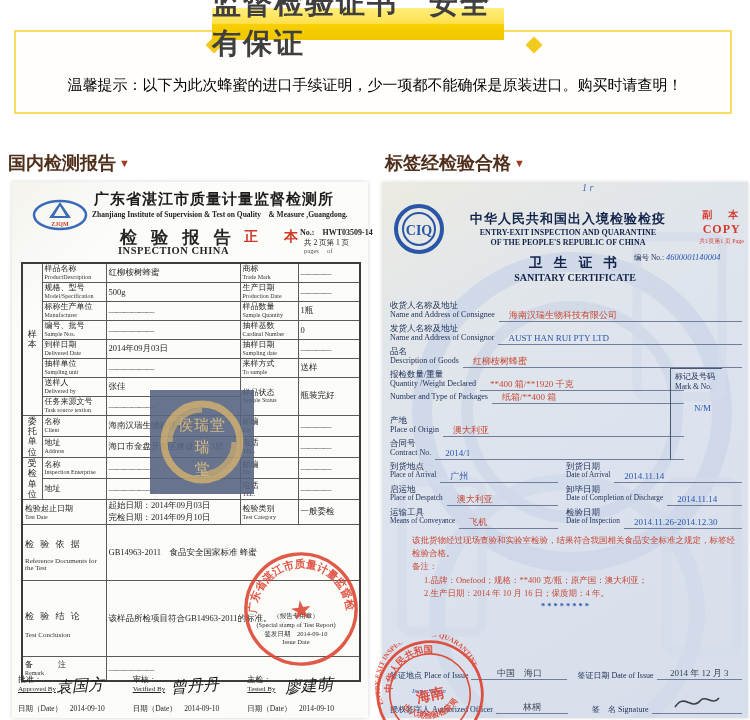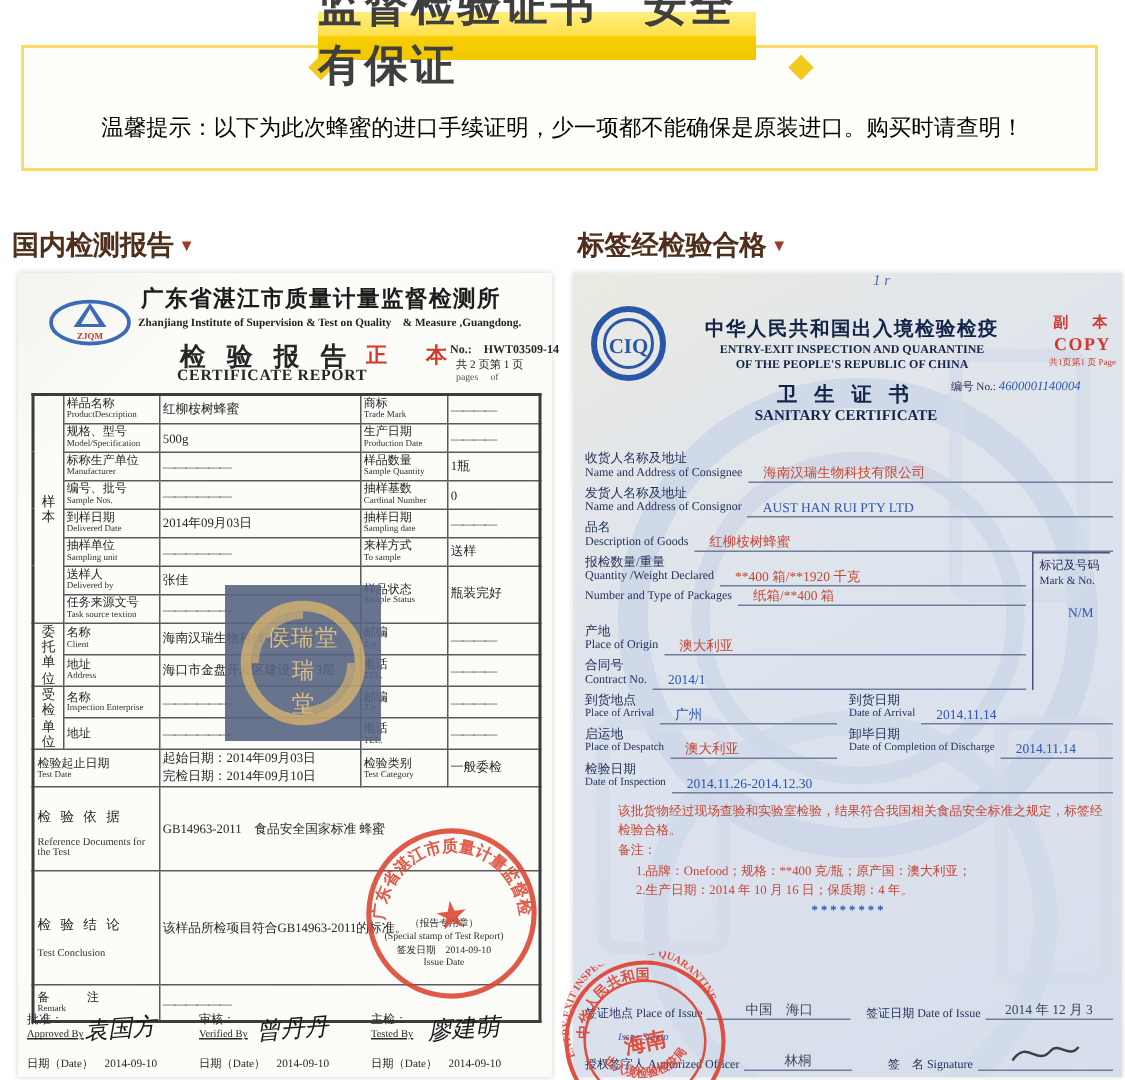--- a/index.html
+++ b/index.html
@@ -62,33 +62,33 @@
   .doc-r .wm{position:absolute;left:0;top:0;z-index:0;}
   .pen-mark{position:absolute;left:200px;top:0px;font-size:10px;font-style:italic;color:#4a6ab8;z-index:2;}
   .ciq-logo{position:absolute;left:10px;top:20px;z-index:2;}
   .c-org{position:absolute;left:62px;top:28px;width:248px;text-align:center;z-index:2;}
   .c-org .cn{font-size:13px;font-weight:bold;letter-spacing:1px;color:#13244a;}
   .c-org .en{font-size:8px;font-weight:bold;color:#13244a;line-height:1.25;}
   .c-copy{position:absolute;right:4px;top:26px;text-align:center;z-index:2;color:#d23a2e;}
   .c-copy .cn{font-size:10px;font-weight:bold;letter-spacing:3px;}
   .c-copy .en{font-size:12px;font-weight:bold;letter-spacing:1px;}
   .c-copy .pg{font-size:6px;white-space:nowrap;}
-  .c-title{position:absolute;left:92px;top:72px;width:180px;text-align:center;z-index:2;}
+  .c-title{position:absolute;left:103px;top:72px;width:180px;text-align:center;z-index:2;}
   .c-title .cn{font-size:13.5px;font-weight:bold;letter-spacing:4px;color:#13244a;}
   .c-title .en{font-size:10px;font-weight:bold;color:#13244a;}
   .c-no{position:absolute;left:252px;top:70px;font-size:7.5px;z-index:2;white-space:nowrap;}
   .c-no .num{color:#2a56b0;font-size:8.5px;font-style:italic;}
   .f{position:absolute;left:8px;z-index:2;}
   .f .cn{font-size:8.5px;line-height:1.2;}
   .f .row2{display:flex;align-items:flex-start;}
   .f .en{font-size:8px;white-space:nowrap;margin-right:4px;line-height:1.2;}
   .f .uv{flex:1;border-bottom:1px solid #707e9c;font-size:9px;padding:0 4px 0 10px;white-space:nowrap;line-height:1.2;}
   .v-red{color:#c54836;} .v-blue{color:#2a56b0;}
   .wide{width:352px;} .narrow{width:294px;}
-  .mark-box{position:absolute;left:306px;top:186px;width:52px;height:92px;z-index:2;
+  .mark-box{position:absolute;left:288px;top:186px;width:52px;height:92px;z-index:2;
             border-left:1px solid #4a5878;border-top:1px solid #4a5878;padding:2px 0 0 4px;box-sizing:border-box;font-family:Liberation Serif, serif;}
   .mark-box .cn{font-size:8px;} .mark-box .en{font-size:7.5px;}
   .mark-box .mv{margin:12px 0 0 8px;font-size:9px;text-align:center;}
   .pair{display:flex;width:352px;}
   .pair .pl{width:168px;margin-right:8px;} .pair .pr{flex:1;}
   .pair .en{font-size:7.3px;}
   .c-body{position:absolute;left:14px;top:352px;width:340px;z-index:2;color:#c54836;
           font-size:8.5px;line-height:1.55;}
   .c-body .ind1{padding-left:16px;} .c-body .ind2{padding-left:28px;}
   .c-stars{text-align:center;color:#2a56b0;letter-spacing:2px;font-weight:bold;}
@@ -122,21 +122,21 @@
     <svg class="zj-logo" width="56" height="34" viewBox="0 0 56 34">
       <ellipse cx="28" cy="17" rx="26" ry="14" fill="none" stroke="#3a6ab8" stroke-width="2.5"></ellipse>
       <path d="M28 4 L39 20 L17 20 Z" fill="#3a6ab8"></path>
       <path d="M28 8 L34 18 L22 18 Z" fill="#f4f3ee"></path>
       <text x="28" y="28" text-anchor="middle" font-size="6" fill="#c0392b" font-weight="bold">ZJQM</text>
     </svg>
     <div class="org-cn">广东省湛江市质量计量监督检测所</div>
     <div class="org-en">Zhanjiang Institute of Supervision &amp; Test on Quality　&amp; Measure ,Guangdong.</div>
     <div class="rep-title">检 验 报 告</div>
     <div class="rep-copy">正　本</div>
-    <div class="rep-title-en">CERTIFICATE REPORT</div>
+    <div class="rep-title-en">INSPECTION CHINA</div>
     <div class="rep-no">
       <span>No.:</span>　<span>HWT03509-14</span>
     </div>
     <div class="rep-pages">共 2 页第 1 页</div>
     <div class="rep-pages-en">pages　 of</div>
 
     <table class="rep">
       <colgroup>
           <col style="width:20px">
           <col style="width:64px">
@@ -498,20 +498,27 @@
       </div>
       <div class="pr">
         <div class="cn">卸毕日期</div>
         <div class="row2">
             <span class="en">Date of Completion of Discharge</span>
             <span class="uv v-blue">2014.11.14</span>
           </div>
       </div>
     </div>
     <div class="f pair" style="top:325px;">
+      <div class="pl">
+        <div class="cn">运输工具</div>
+        <div class="row2">
+            <span class="en">Means of Conveyance</span>
+            <span class="uv v-red">飞机</span>
+          </div>
+      </div>
       <div class="pr">
         <div class="cn">检验日期</div>
         <div class="row2">
             <span class="en">Date of Inspection</span>
             <span class="uv v-blue">2014.11.26-2014.12.30</span>
           </div>
       </div>
     </div>
 
     <div class="c-body">

